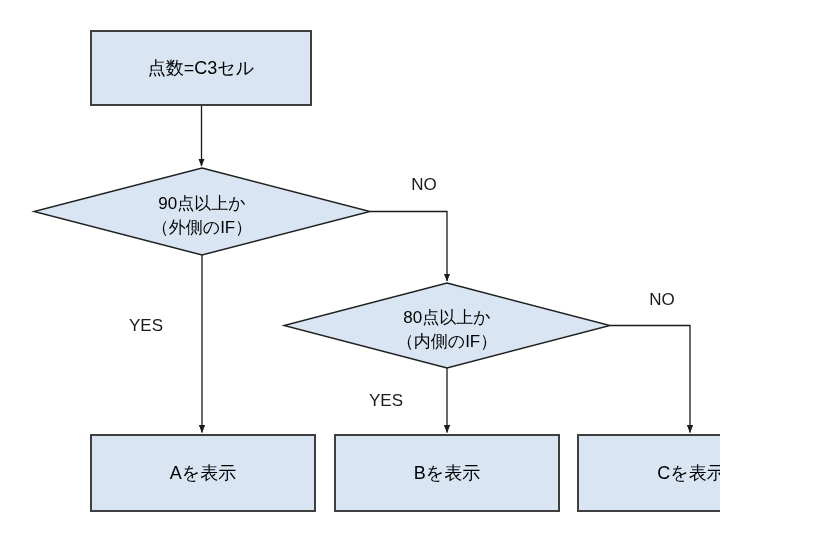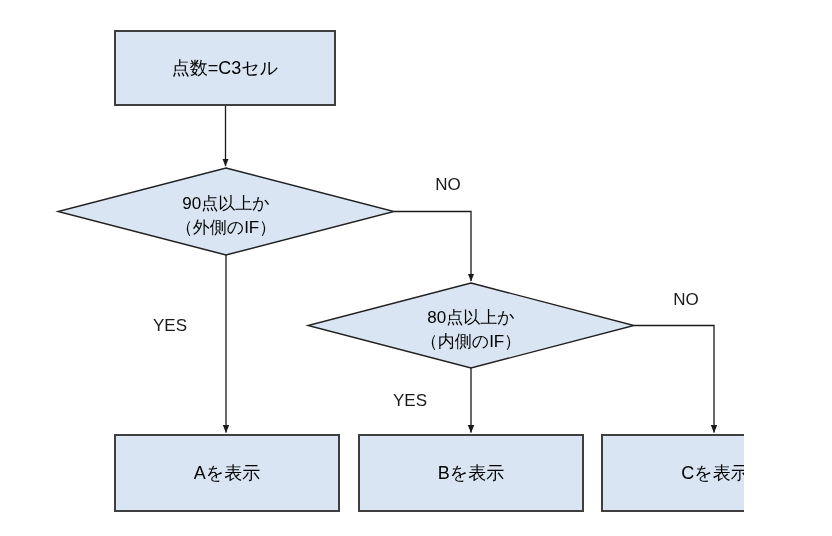--- a/index.html
+++ b/index.html
@@ -7,21 +7,20 @@
     padding: 0;
     background: #ffffff;
     font-family: "Liberation Sans", "DejaVu Sans", sans-serif;
   }
   .canvas {
     position: relative;
     width: 720px;
     height: 536px;
     background: #ffffff;
     overflow: hidden;
-    padding-left: 24px;
   }
   svg text {
     fill: #000000;
     font-family: "Liberation Sans", "DejaVu Sans", sans-serif;
   }
   .node-rect {
     stroke: #3f3f3f;
     stroke-width: 2;
   }
   .node-diamond {

